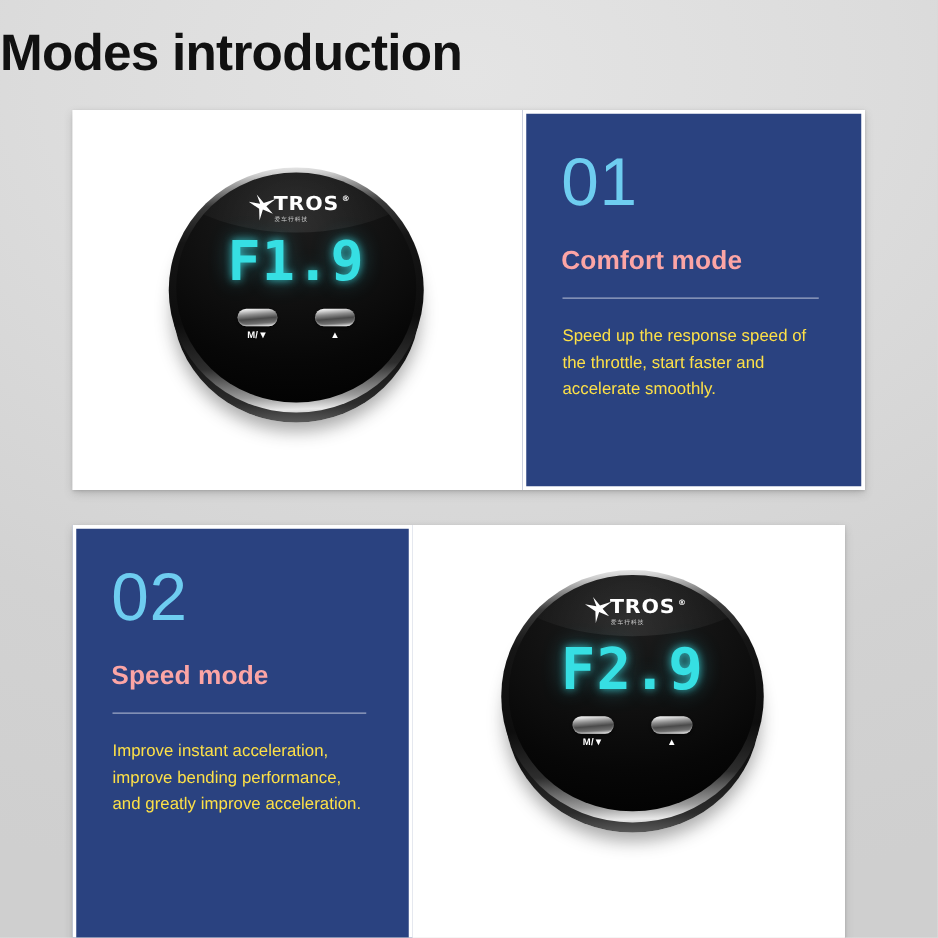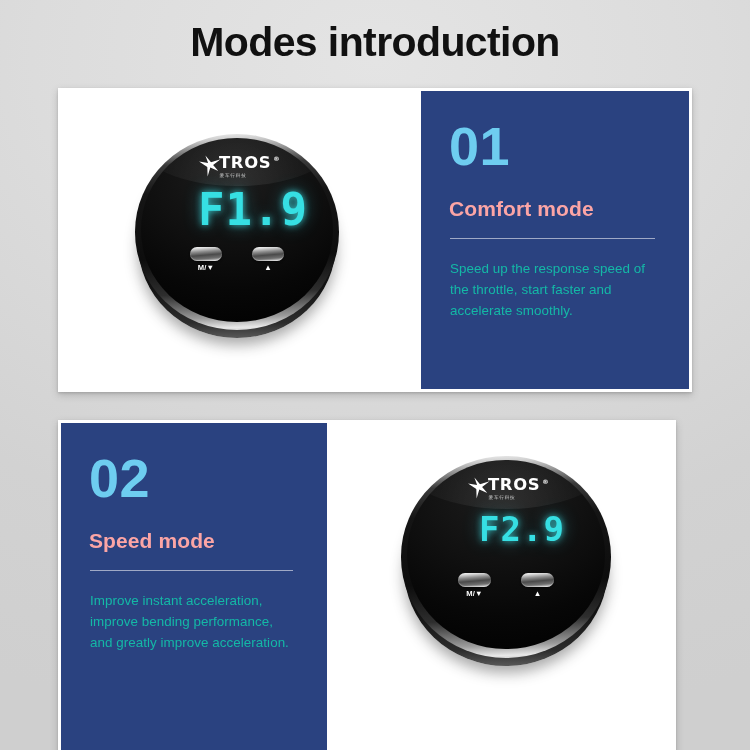--- a/index.html
+++ b/index.html
@@ -19,21 +19,20 @@
     height: 750px;
     background:
       radial-gradient(ellipse 120% 90% at 50% 8%, #e4e4e4 0%, #dcdcdc 38%, #d2d2d2 72%, #cfcfcf 100%);
   }
   
   .page-title {
     position: absolute;
     top: 18px;
     left: 0;
     width: 750px;
-    text-align: center;
     font-size: 41px;
     font-weight: 700;
     letter-spacing: -0.6px;
     color: #111111;
     line-height: 1.2;
   }
 
   
   .card {
     position: absolute;
@@ -65,42 +64,42 @@
 
   .blue-inner {
     position: absolute;
     left: 0; top: 0; right: 0; bottom: 0;
     padding: 22px 28px 0 26px;
     box-sizing: border-box;
   }
 
   .num-badge {
     font-size: 54px;
-    font-weight: 700;
+    font-weight: 400;
     color: #6ecdf0;
     line-height: 1;
     letter-spacing: 0.5px;
     margin: 6px 0 0 2px;
   }
   .mode-name {
     font-size: 21px;
     font-weight: 700;
     color: #fca5a5;
     margin: 24px 0 0 2px;
     letter-spacing: 0.1px;
   }
   .rule {
     height: 1px;
     background: rgba(255,255,255,0.55);
     margin: 17px 6px 0 3px;
   }
   .mode-desc {
     font-size: 13.4px;
     font-weight: 400;
-    color: #14b8a6;
+    color: #fde047;
     line-height: 1.58;
     margin: 19px 0 0 3px;
     letter-spacing: 0.05px;
   }
 
   
   .device {
     position: absolute;
     width: 206px;
     height: 206px;
@@ -204,33 +203,33 @@
     color: #d6d6d6;
     letter-spacing: 0.8px;
     margin-top: 1.5px;
     margin-left: 1px;
     white-space: nowrap;
   }
 
   
   .readout {
     position: absolute;
-    left: 16px;
+    left: 0;
     top: 27%;
     width: 100%;
     text-align: center;
     font-family: "DejaVu Sans Mono", monospace;
     font-weight: 700;
     font-size: 44px;
     letter-spacing: 1px;
     color: #36dfe3;
     text-shadow: 0 0 7px rgba(60,225,230,0.80), 0 0 18px rgba(50,200,215,0.45);
     line-height: 1;
   }
-  .dev-2 .readout { font-size: 34px; top: 27.5%; }
+  .dev-2 .readout { font-size: 46px; top: 27.5%; }
 
   
   .btn-row {
     position: absolute;
     left: 0;
     top: 59.5%;
     width: 100%;
     display: flex;
     justify-content: center;
     gap: 30px;

